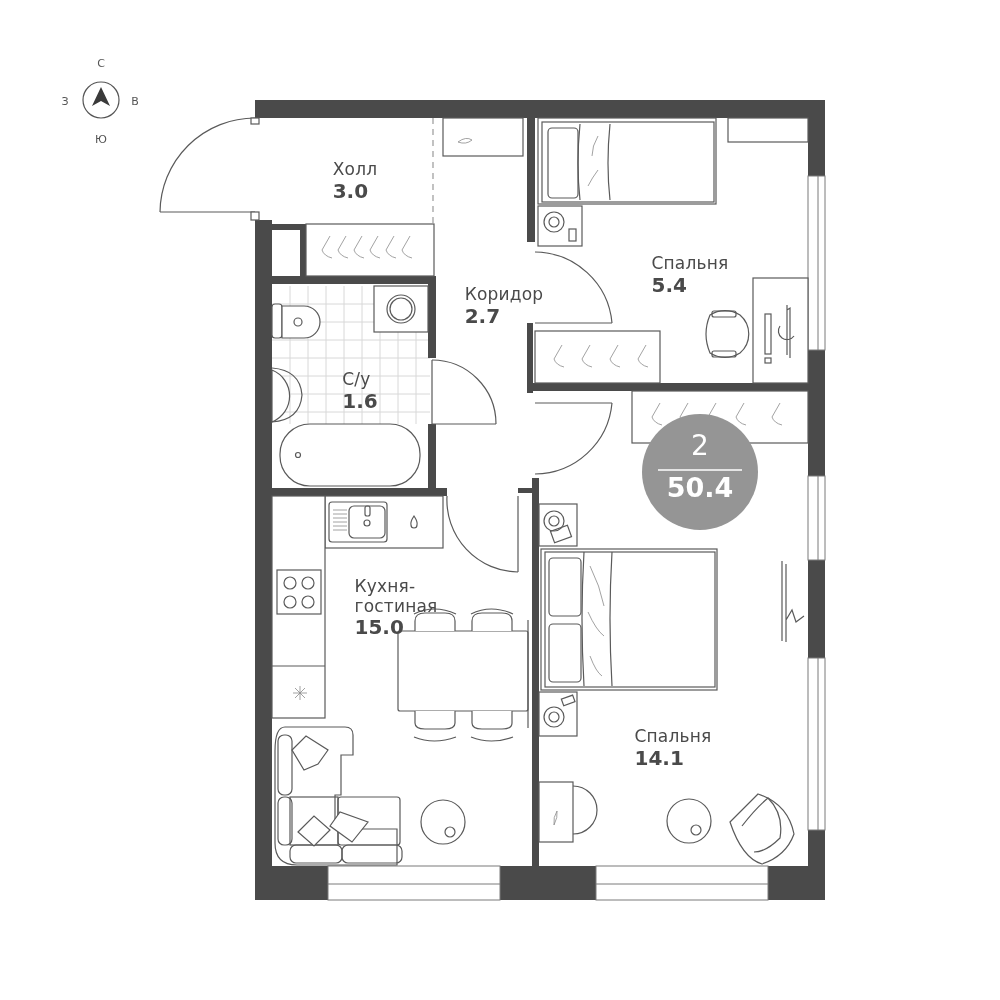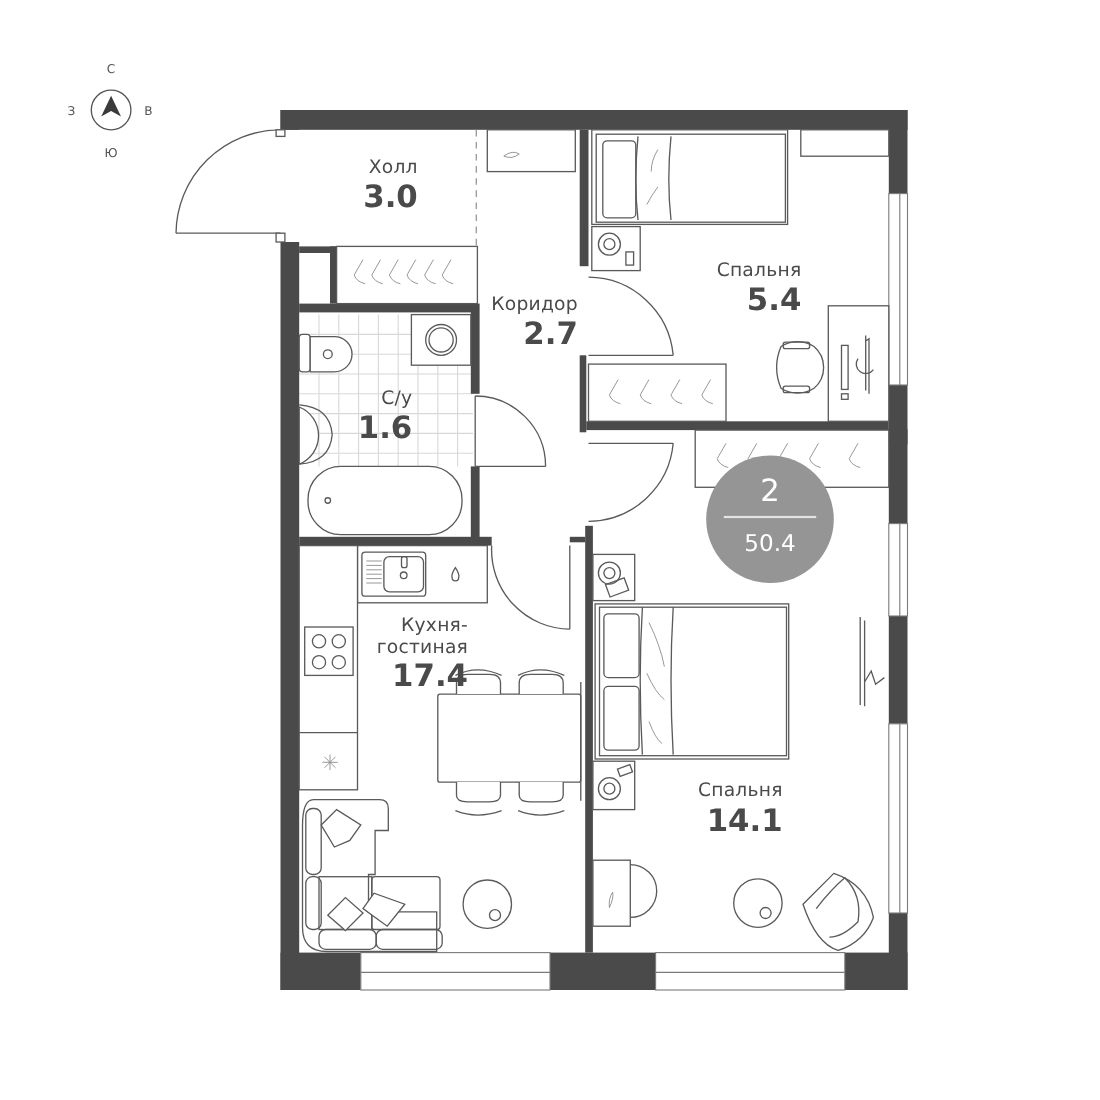--- a/index.html
+++ b/index.html
@@ -4,28 +4,28 @@
 <style>
   html, body { margin: 0; padding: 0; background: #ffffff; }
   body { width: 1000px; height: 1000px; position: relative; overflow: hidden; font-family: "DejaVu Sans", sans-serif; }
   #plan { position: absolute; left: 0; top: 0; width: 1000px; height: 1000px; }
   .wall { fill: #4a4a4a; }
   .ln { fill: none; stroke: #5a5a5a; stroke-width: 1.2; }
   .ln2 { fill: #ffffff; stroke: #5a5a5a; stroke-width: 1.2; }
   .thin { fill: none; stroke: #8a8a8a; stroke-width: 0.8; }
   .tile { stroke: #d8d8d8; stroke-width: 1; }
   .win { fill: #ffffff; stroke: #7a7a7a; stroke-width: 1; }
-  .label { position: absolute; color: #4a4a4a; text-align: right; transform: translateX(-50%); white-space: nowrap; line-height: 1.15; }
+  .label { position: absolute; color: #4a4a4a; text-align: left; transform: translateX(-50%); white-space: nowrap; line-height: 1.15; margin-top: 17px; }
   .label .name { font-size: 17px; letter-spacing: 0.2px; }
-  .label .area { font-size: 28px; font-weight: bold; }
+  .label .area { font-size: 20px; font-weight: bold; }
   .compass-letter { position: absolute; font-size: 11px; color: #555; transform: translate(-50%, -50%); }
   .badge { position: absolute; left: 642px; top: 414px; width: 116px; height: 116px; border-radius: 50%; background: #959595; color: #fff; text-align: center; }
   .badge .rooms { position: absolute; left: 0; right: 0; top: 18px; font-size: 28px; line-height: 1; }
   .badge .line { position: absolute; left: 16px; right: 16px; top: 55px; height: 1.5px; background: #e4e4e4; }
-  .badge .total { position: absolute; left: 0; right: 0; top: 70px; font-size: 21px; line-height: 1; }
+  .badge .total { position: absolute; left: 0; right: 0; top: 60px; font-size: 27px; line-height: 1; font-weight: bold; }
 </style>
 </head>
 <body>
 
 <svg id="plan" viewBox="0 0 1000 1000" xmlns="http://www.w3.org/2000/svg">
 
   <g>
     <circle cx="101" cy="100" r="18" fill="none" stroke="#555" stroke-width="1.2"></circle>
     <path d="M101 87 L110 106 L101 101 L92 106 Z" fill="#3a3a3a"></path>
   </g>
@@ -253,36 +253,36 @@
 
 <span class="compass-letter" style="left:101px; top:63px;">С</span>
 <span class="compass-letter" style="left:101px; top:139px;">Ю</span>
 <span class="compass-letter" style="left:65px; top:101px;">З</span>
 <span class="compass-letter" style="left:135px; top:101px;">В</span>
 
 <div class="label" style="left:355px; top:143px;">
   <div class="name">Холл</div>
   <div class="area">3.0</div>
 </div>
-<div class="label" style="left:486px; top:268px;">
+<div class="label" style="left:504px; top:268px;">
   <div class="name">Коридор</div>
   <div class="area">2.7</div>
 </div>
-<div class="label" style="left:350px; top:353px;">
+<div class="label" style="left:360px; top:353px;">
   <div class="name">С/у</div>
   <div class="area">1.6</div>
 </div>
 <div class="label" style="left:690px; top:237px;">
   <div class="name">Спальня</div>
   <div class="area">5.4</div>
 </div>
-<div class="label" style="left:384px; top:560px;">
+<div class="label" style="left:396px; top:560px;">
   <div class="name">Кухня-</div>
   <div class="name">гостиная</div>
-  <div class="area">17.4</div>
+  <div class="area">15.0</div>
 </div>
 <div class="label" style="left:673px; top:710px;">
   <div class="name">Спальня</div>
   <div class="area">14.1</div>
 </div>
 
 <div class="badge">
   <div class="rooms">2</div>
   <div class="line"></div>
   <div class="total">50.4</div>

